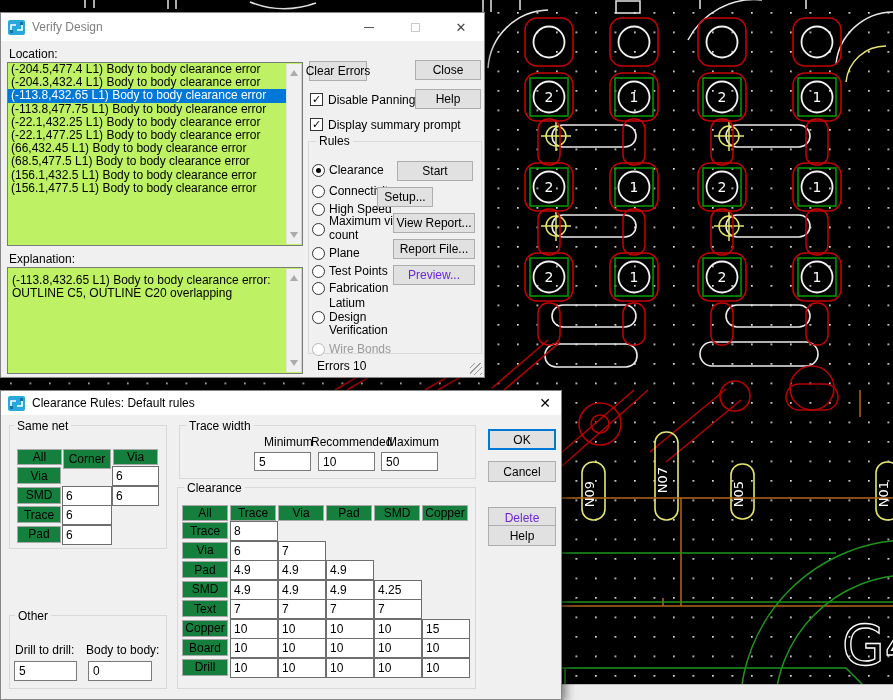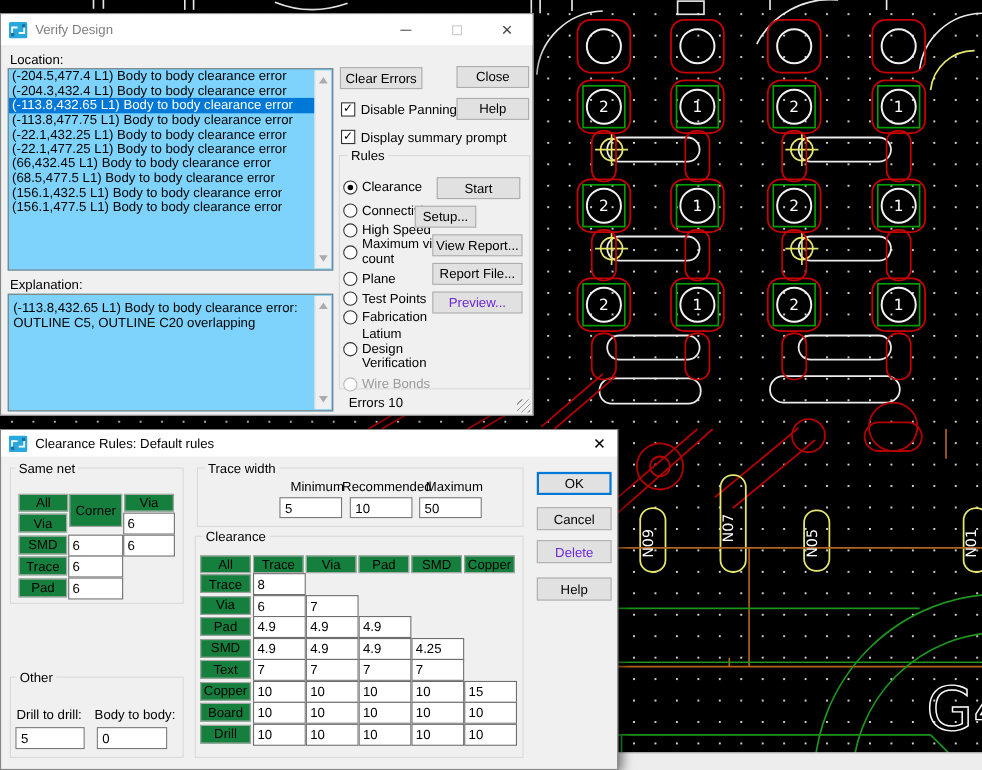--- a/index.html
+++ b/index.html
@@ -22,21 +22,21 @@
 .btn.def{border:2px solid #0078d7}
 .btn.dis{color:#6d28d9}
 .group{position:absolute;border:1px solid #d9d9d9}
 .glabel{position:absolute;background:#f0f0f0;padding:0 3px;white-space:nowrap}
 .cb{position:absolute;width:13px;height:13px;background:#fff;border:1px solid #333;
   font-size:11px;line-height:11px;text-align:center;color:#000}
 .radio{position:absolute;width:13px;height:13px;border:1px solid #333;border-radius:50%;background:#fff}
 .radio.sel::after{content:"";position:absolute;left:3px;top:3px;width:5px;height:5px;border-radius:50%;background:#000}
 .radio.dis{border-color:#b8b8b8}
 .dim{color:#9a9a9a}
-.listbox{position:absolute;background:#7dd3fc;border:1px solid #7a7a7a;overflow:hidden}
+.listbox{position:absolute;background:#bef264;border:1px solid #7a7a7a;overflow:hidden}
 .li{height:13.2px;line-height:13.2px;padding-left:3px;white-space:nowrap}
 .li.sel{background:#0078d7;color:#fff}
 .sbar{position:absolute;top:1px;right:1px;bottom:1px;width:15px;background:#f0f0f0;border-left:1px solid #e3e3e3}
 .sarr{position:absolute;left:3px;width:0;height:0;border-left:4.5px solid transparent;border-right:4.5px solid transparent}
 .sarr.up{top:6px;border-bottom:6px solid #ababab}
 .sarr.dn{bottom:6px;border-top:6px solid #ababab}
 .cell{position:absolute;background:#fff;border:1px solid #6e6e6e;font-size:12px;padding:2px 0 0 3px}
 .gridbtn{position:absolute;background:#15803d;border:1px solid #a8a8a8;
   display:flex;align-items:center;justify-content:center;font-size:12px}
 .input{position:absolute;background:#fff;border:1px solid #7a7a7a;font-size:12px;padding:2px 0 0 4px}
@@ -296,21 +296,21 @@
 
   <div class="listbox" style="left:6px;top:254px;width:296px;height:107px">
     <div class="lbl" style="left:4px;top:5px">(-113.8,432.65 L1) Body to body clearance error:</div>
     <div class="lbl" style="left:4px;top:18px">OUTLINE C5, OUTLINE C20 overlapping</div>
     <div class="sbar">
       <span class="sarr up"></span>
       <span class="sarr dn"></span>
     </div>
   </div>
 
-  <div class="btn" style="left:308px;top:48px;width:75px;height:20px">Clear Errors</div>
+  <div class="btn" style="left:308px;top:48px;width:58px;height:20px">Clear Errors</div>
   <div class="btn" style="left:414px;top:47px;width:66px;height:20px">Close</div>
 
   <span class="cb" style="left:309px;top:80px">✓</span>
   <span class="lbl" style="left:327px;top:80px">Disable Panning</span>
   <div class="btn" style="left:414px;top:76px;width:66px;height:20px">Help</div>
 
   <span class="cb" style="left:309px;top:105px">✓</span>
   <span class="lbl" style="left:327px;top:105px">Display summary prompt</span>
 
   <div class="group" style="left:307px;top:128px;width:174px;height:213px"></div>
@@ -357,21 +357,21 @@
     <span class="title">Clearance Rules: Default rules</span>
     <div class="winbtns">
       <div class="winbtn" style="width:32px;color:#000;font-size:14px">✕</div>
     </div>
   </div>
 
   <div class="group" style="left:8px;top:34px;width:158px;height:124px"></div>
   <span class="glabel" style="left:13px;top:28px">Same net</span>
   <div id="same-net-matrix">
       <div class="gridbtn" style="left: 16px; top: 58px; width: 45px; height: 16px;">All</div>
-      <div class="gridbtn" style="left: 62px; top: 58px; width: 48px; height: 30px;">Corner</div>
+      <div class="gridbtn" style="left: 62px; top: 58px; width: 48px; height: 20px;">Corner</div>
       <div class="gridbtn" style="left: 112px; top: 58px; width: 45px; height: 16px;">Via</div>
       <div class="gridbtn" style="left: 16px; top: 76px; width: 44px; height: 17px;">Via</div>
       <div class="cell" style="left: 111px; top: 75px; width: 47px; height: 20px;">6</div>
       <div class="gridbtn" style="left: 16px; top: 95.5px; width: 44px; height: 17px;">SMD</div>
       <div class="cell" style="left: 61px; top: 94.5px; width: 50px; height: 20px;">6</div>
       <div class="cell" style="left: 111px; top: 94.5px; width: 47px; height: 20px;">6</div>
       <div class="gridbtn" style="left: 16px; top: 115px; width: 44px; height: 17px;">Trace</div>
       <div class="cell" style="left: 61px; top: 114px; width: 50px; height: 20px;">6</div>
       <div class="gridbtn" style="left: 16px; top: 134.5px; width: 44px; height: 17px;">Pad</div>
       <div class="cell" style="left: 61px; top: 133.5px; width: 50px; height: 20px;">6</div>
@@ -436,16 +436,16 @@
 
   <div class="group" style="left:8px;top:224px;width:158px;height:74px"></div>
   <span class="glabel" style="left:14px;top:218px">Other</span>
   <span class="lbl" style="left:14px;top:252px">Drill to drill:</span>
   <span class="lbl" style="left:85px;top:252px">Body to body:</span>
   <div class="input" style="left:13px;top:270px;width:63px;height:20px">5</div>
   <div class="input" style="left:87px;top:270px;width:64px;height:20px">0</div>
 
   <div class="btn def" style="left:487px;top:38px;width:68px;height:21px">OK</div>
   <div class="btn" style="left:487px;top:70px;width:68px;height:21px">Cancel</div>
-  <div class="btn dis" style="left:487px;top:100px;width:68px;height:21px">Delete</div>
+  <div class="btn dis" style="left:487px;top:116px;width:68px;height:21px">Delete</div>
   <div class="btn" style="left:487px;top:134px;width:68px;height:21px">Help</div>
 
 </div>
 
 </body></html>

